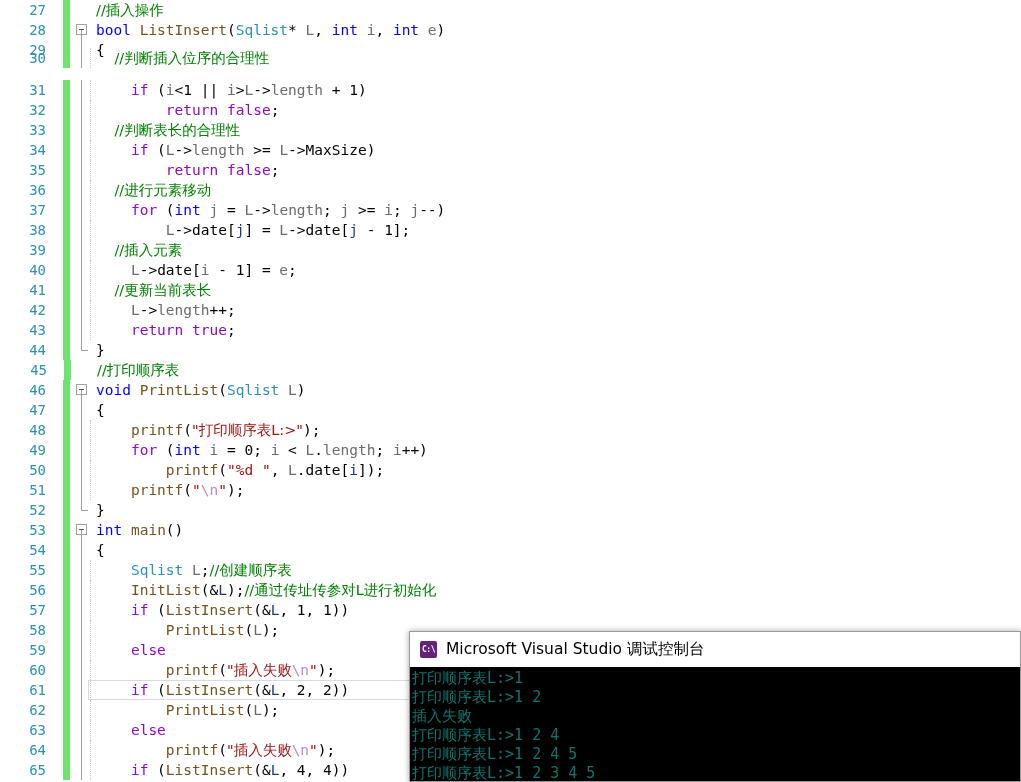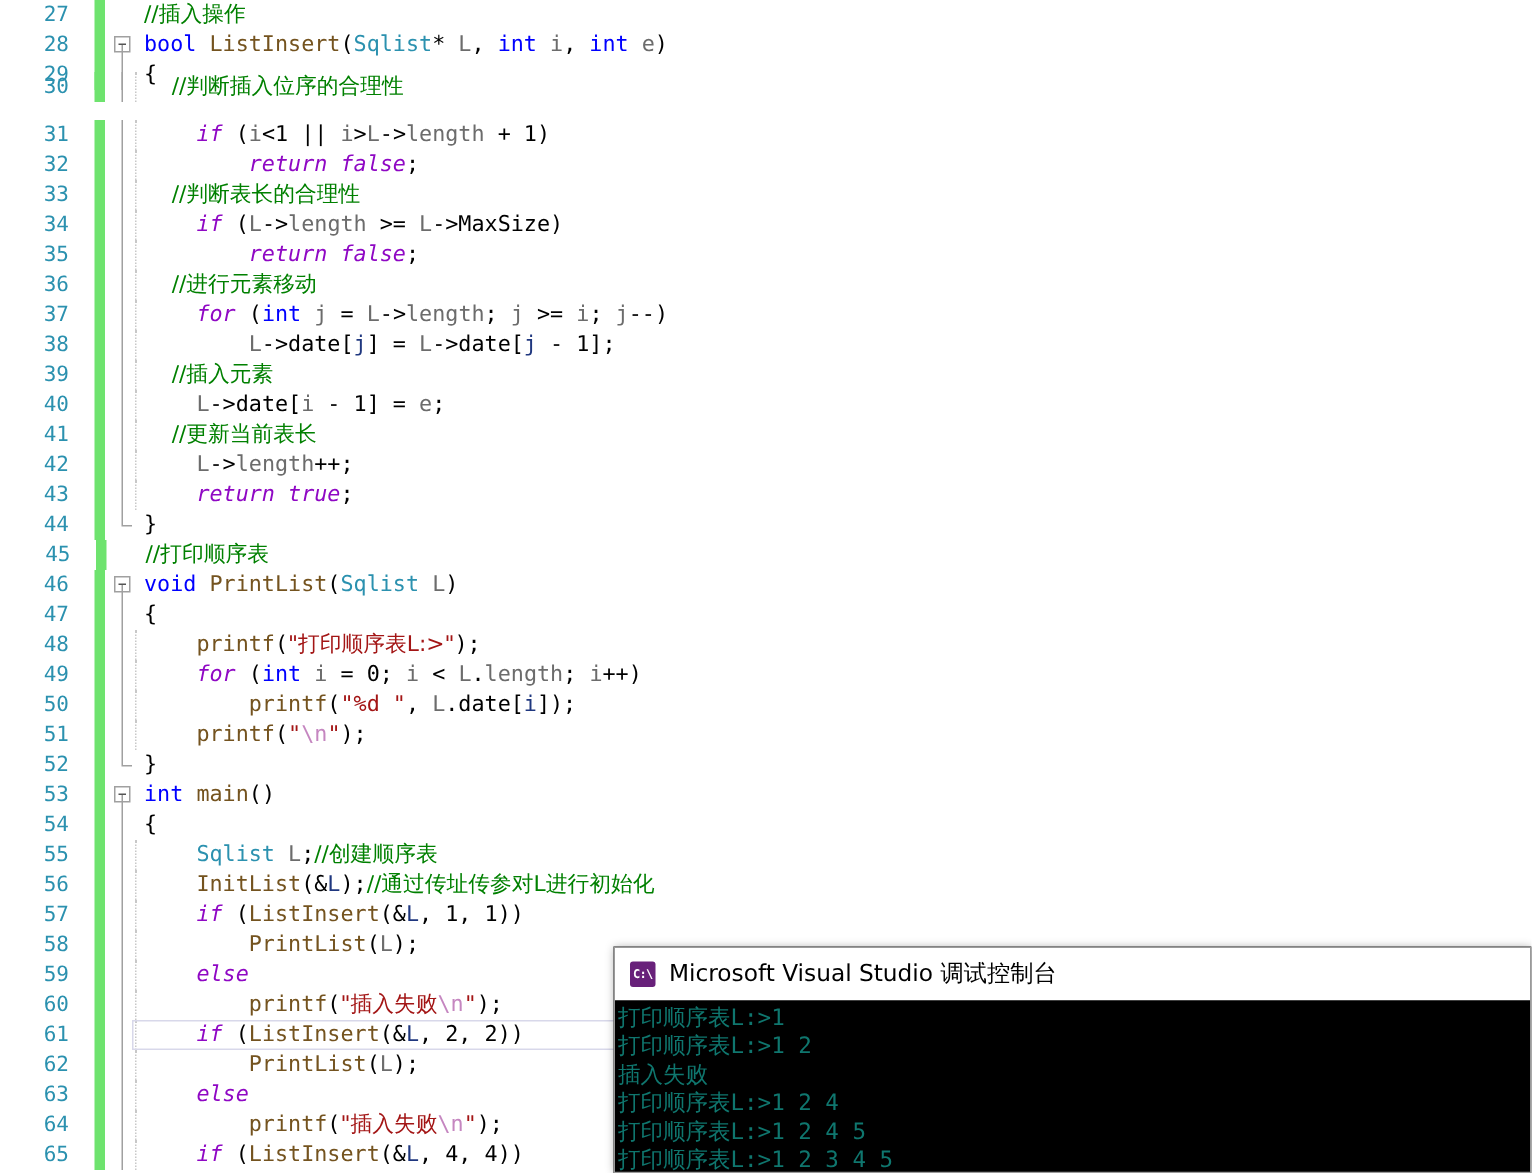--- a/index.html
+++ b/index.html
@@ -110,21 +110,21 @@
     position: absolute;
     left: 88px; top: 0;
     width: 900px; height: 20px;
     border: 1px solid #d8d8ea;
     box-sizing: border-box;
     background: transparent;
   }
 
   
   .k   { color: #0000ff; }   
-  .kf  { color: #8f08c4; font-style: italic; }   
+  .kf  { color: #8f08c4; }   
   .typ { color: #2b91af; }   
   .fn  { color: #74531f; }   
   .str { color: #a31515; }   
   .esc { color: #c586c0; }   
   .cm  { color: #008000; text-align: right; }   
   .id  { color: #6c6c6c; }   
   .n   { color: #000000; }   
   .blu { color: #1f377f; }   
 
   .cjk { font-family: "DejaVu Sans", "Liberation Sans", sans-serif; }

